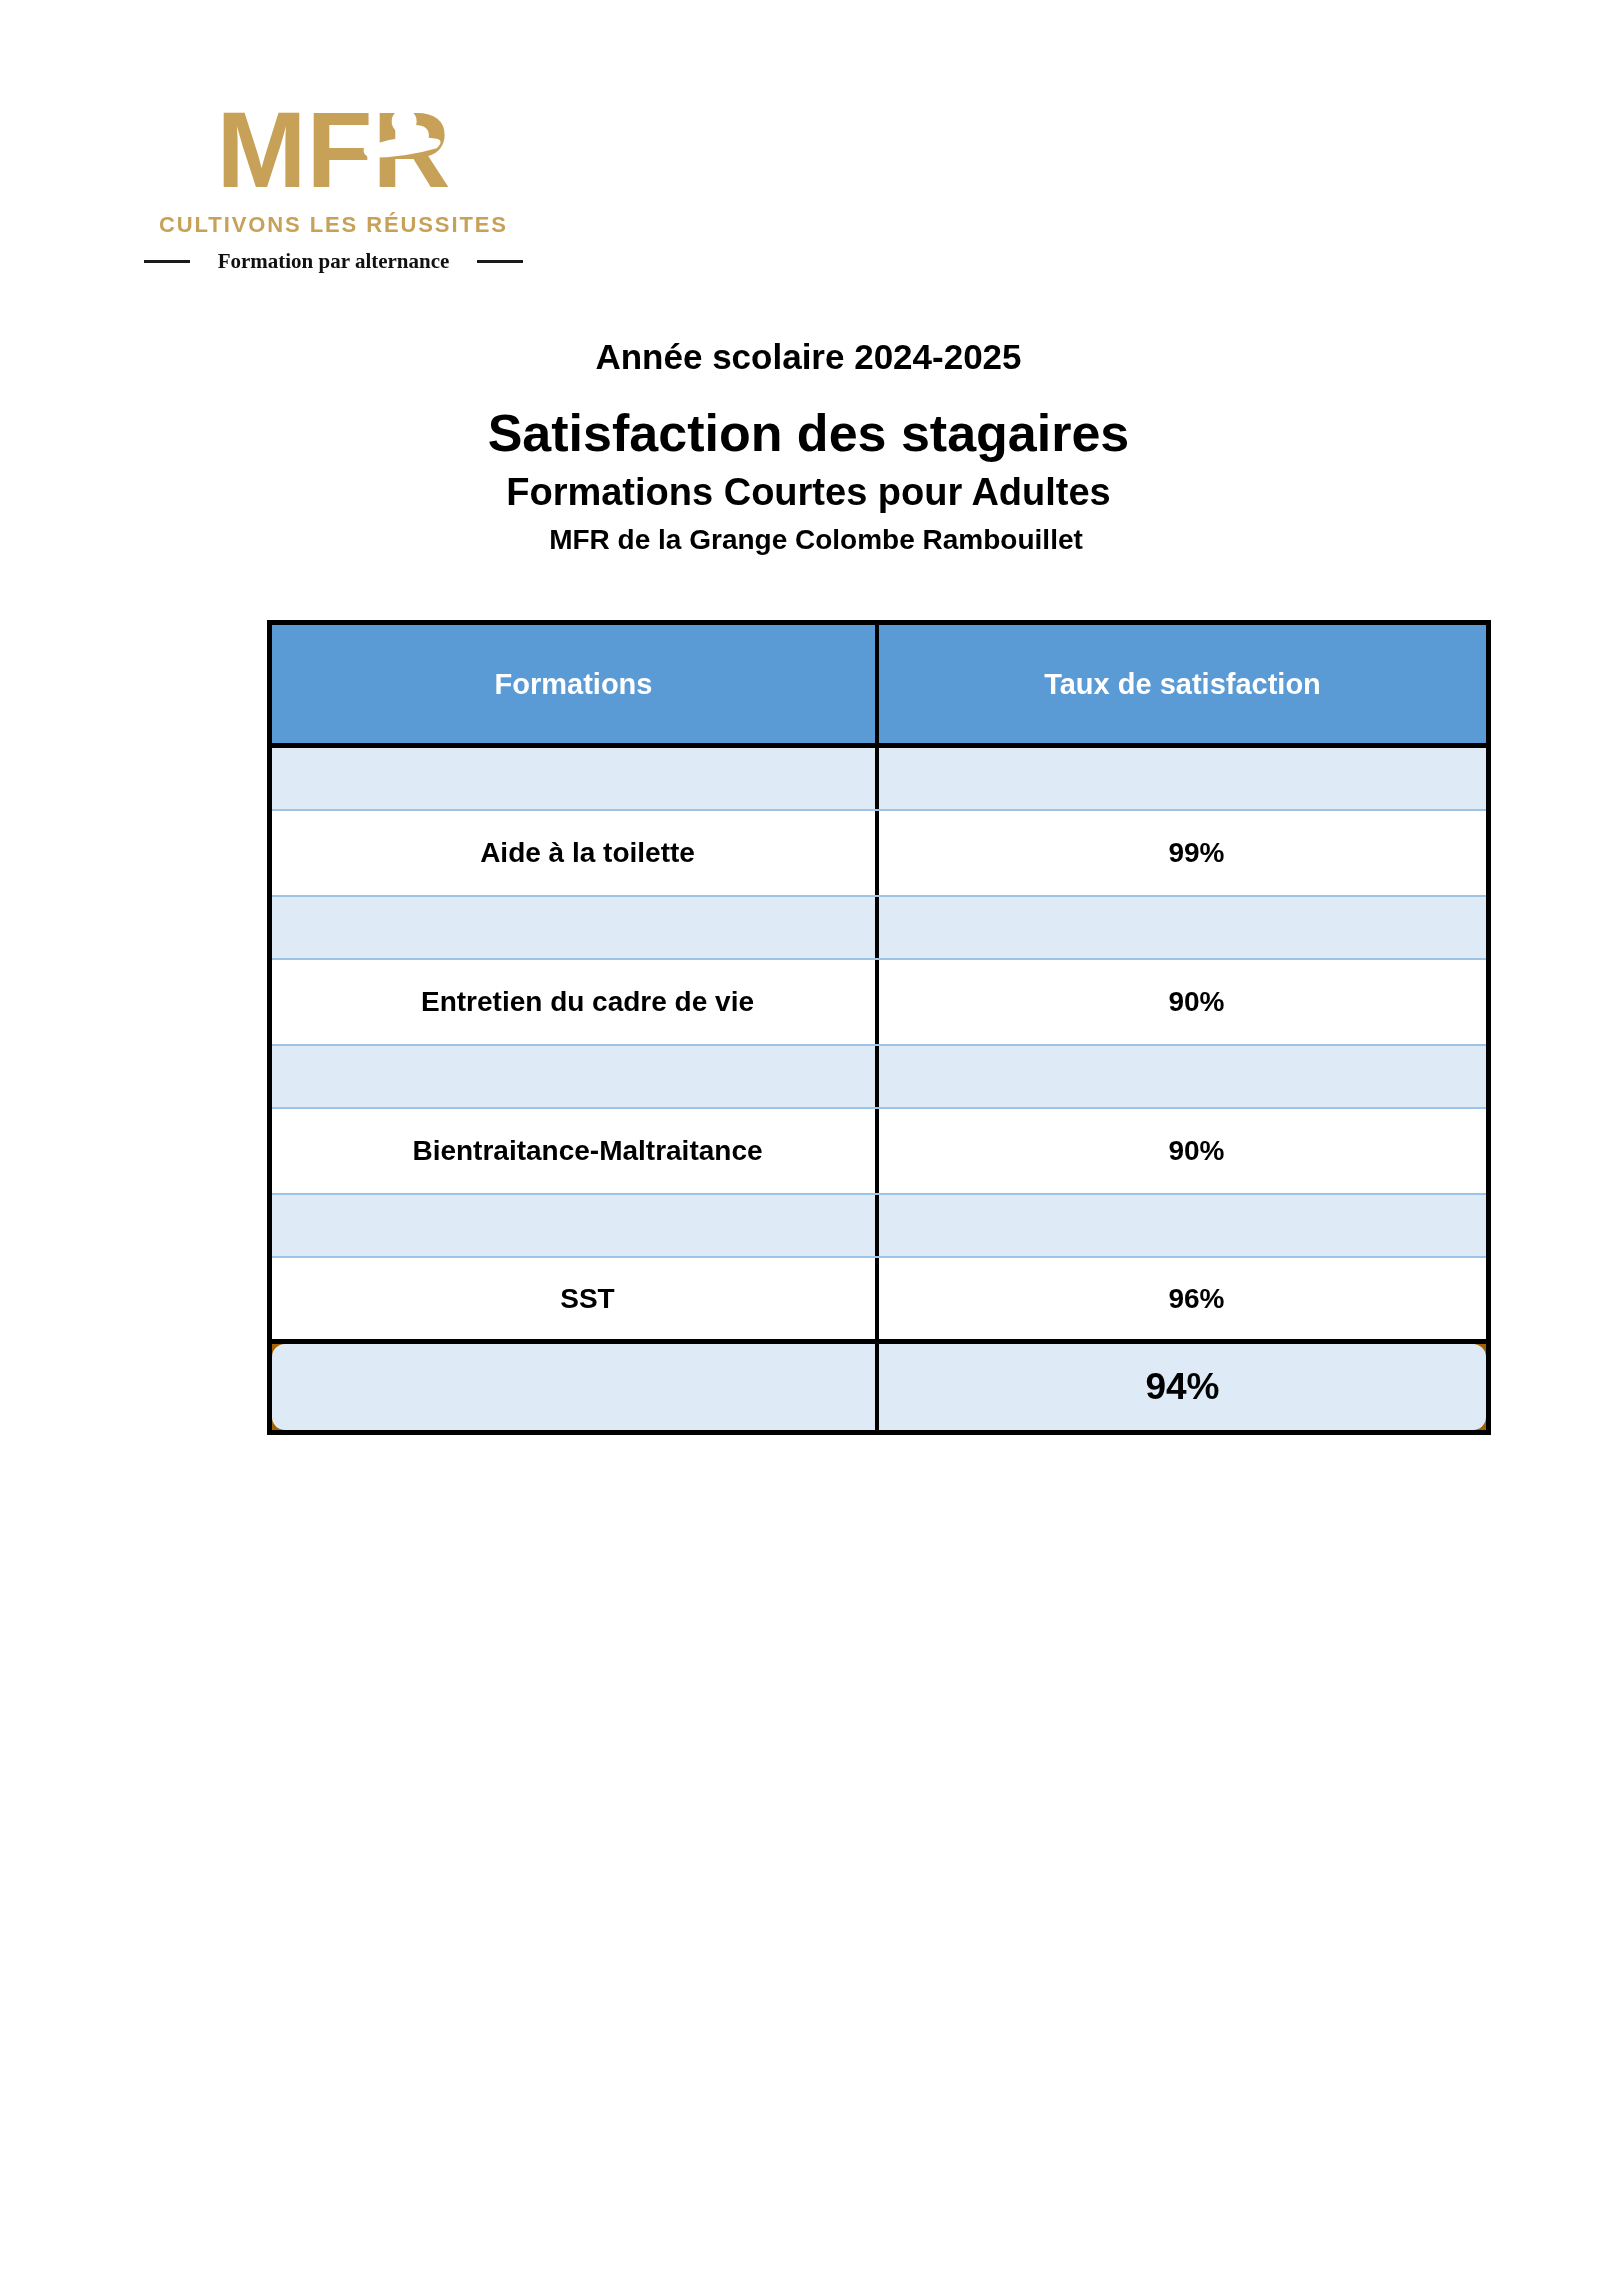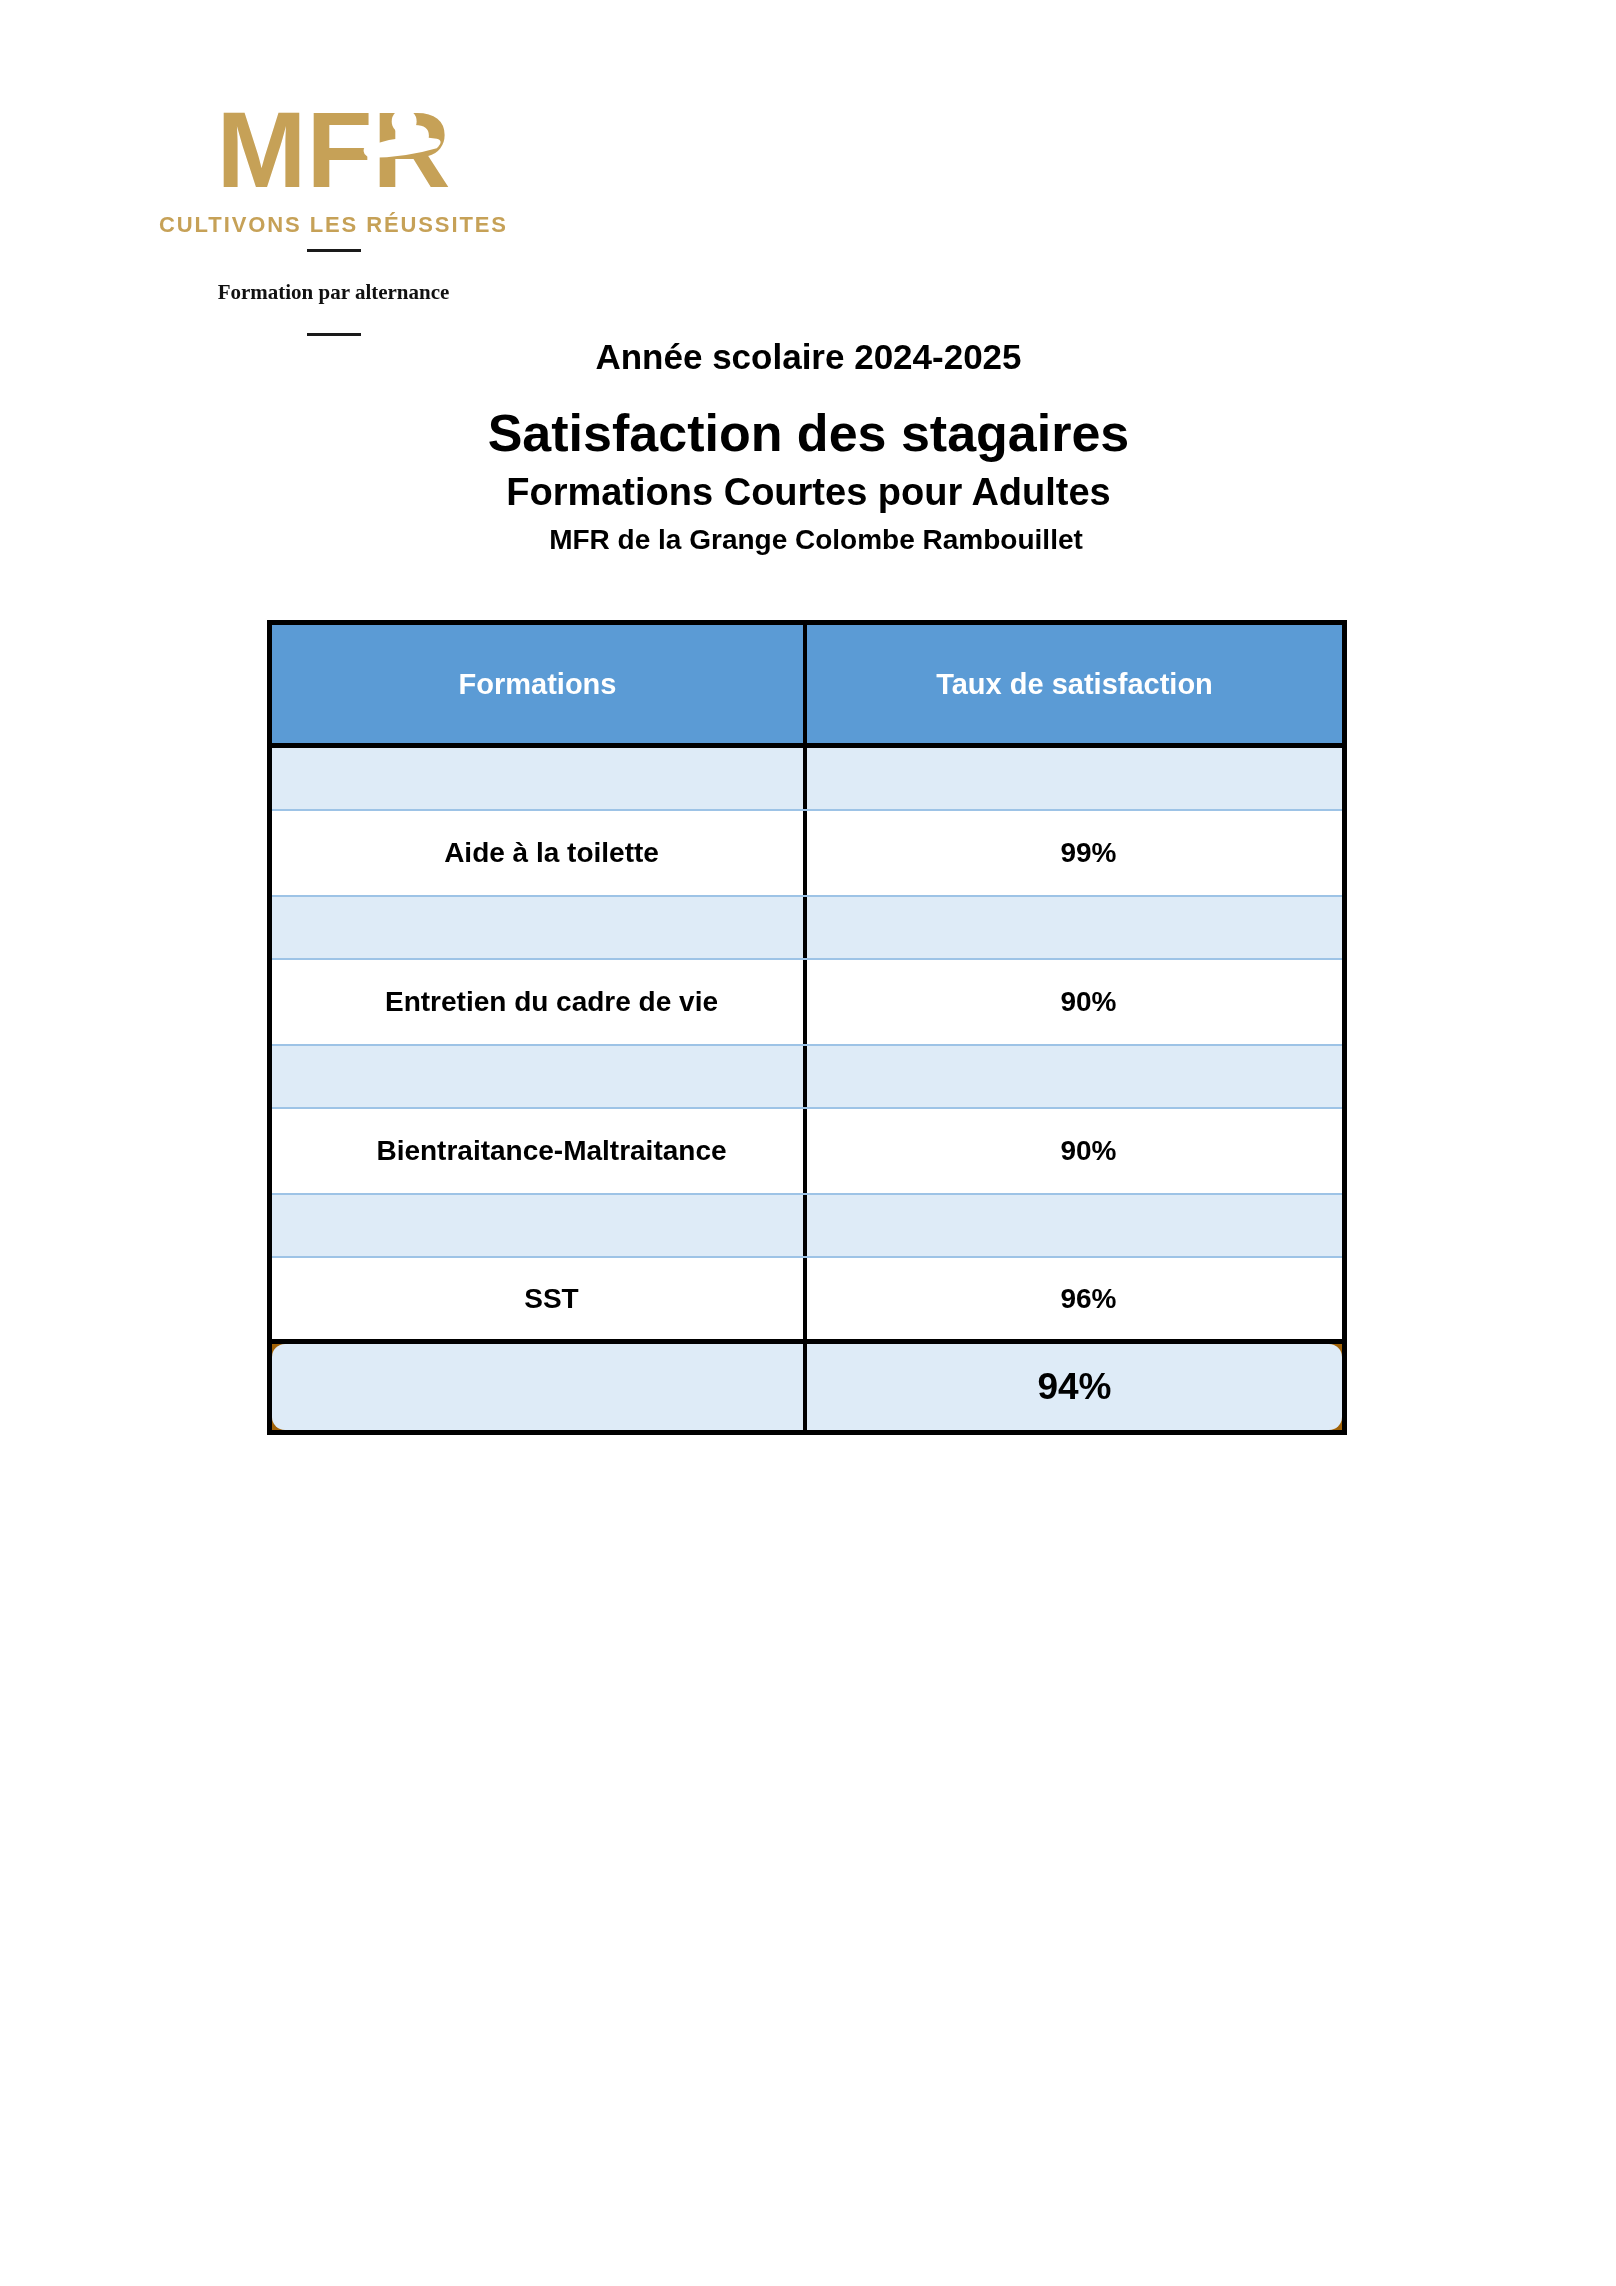--- a/index.html
+++ b/index.html
@@ -48,21 +48,20 @@
     color: #C6A157;
     white-space: nowrap;
   }
   .logo-subline {
     margin-top: 11.5px;
     display: flex;
     align-items: center;
     justify-content: center;
     gap: 28px;
     color: #1a1a1a;
-    flex-direction: column;
   }
   .logo-subline .rule {
     display: inline-block;
     width: 54px;
     height: 2.9px;
     background: #1a1a1a;
   }
   .logo-subtitle {
     font-family: "Liberation Serif", serif;
     font-weight: 700;
@@ -76,21 +75,21 @@
   .title-year { position: absolute; left: 0; right: 0; top: 337px; font-size: 35px; font-weight: 700; }
   .title-main { position: absolute; left: 0; right: 0; top: 403px; font-size: 52px; font-weight: 700; }
   .title-sub  { position: absolute; left: 0; right: 0; top: 471px; font-size: 38px; font-weight: 700; }
   .title-org  { position: absolute; left: 0; right: 0; top: 524px; font-size: 28px; font-weight: 700; padding-left: 15px; }
 
   
   .sat-table {
     position: absolute;
     left: 267px;
     top: 620px;
-    width: 1080px;
+    width: 1224px;
     border: 5.8px solid #000000;
     background: #a16207;
   }
   .t-row { display: flex; width: 100%; }
   .t-cell { flex: 1 1 50%; display: flex; align-items: center; justify-content: center; }
   .t-cell.first { border-right: 4.8px solid #000000; }
 
   .t-header { height: 123px; background: #5B9BD5; border-bottom: 5.8px solid #000000; }
   .t-header .t-cell { color: #ffffff; font-weight: 700; font-size: 29px; }
 

